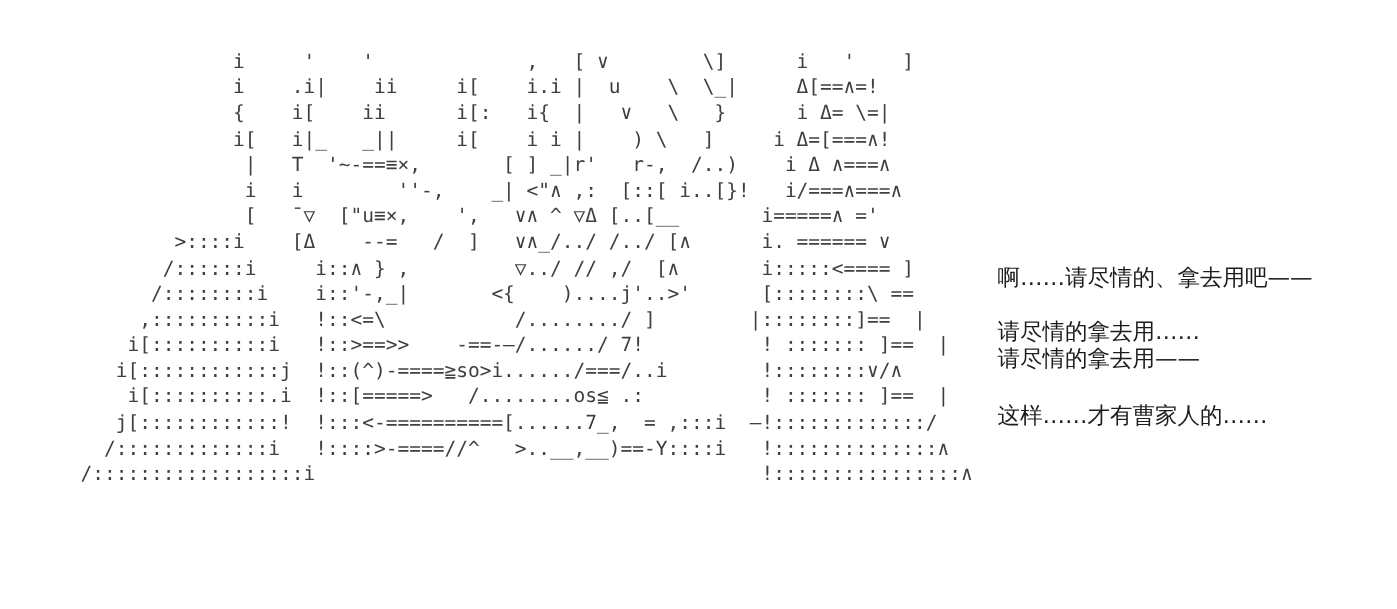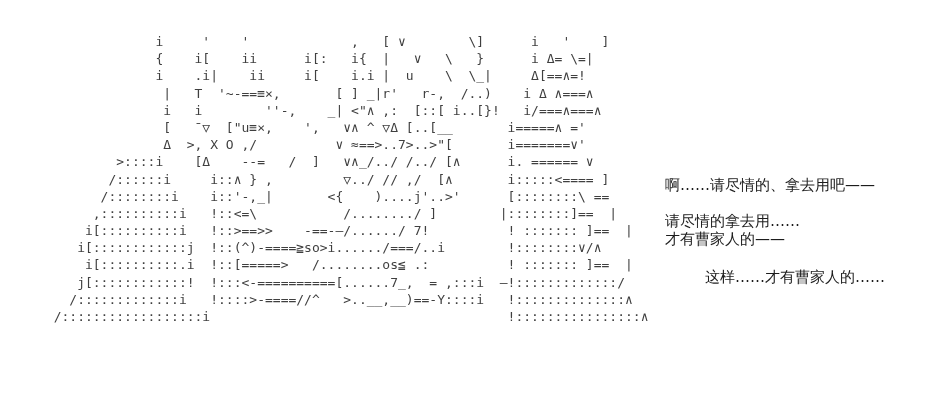--- a/index.html
+++ b/index.html
@@ -29,59 +29,59 @@
     left: 625px;
     top: 0;
     width: 300px;
     font-family: "DejaVu Sans", "Liberation Sans", sans-serif;
     font-size: 15px;
     color: #1c1c1c;
   }
   .speech-group { position: absolute; left: 0; }
   .speech-group.g1 { top: 176px; }
   .speech-group.g2 { top: 212px; }
-  .speech-group.g3 { top: 268px; margin-left: 40px; }
+  .speech-group.g3 { top: 268px; }
   .speech-line {
     white-space: pre;
     line-height: 18px;
     height: 18px;
     padding-left: 40px;
   }
 </style>
 </head>
 <body>
 
 <div class="canvas">
 
   <div class="aa">
     <div class="aa-line">               i     '    '             ,   [ ∨        \]      i   '    ]</div>
+    <div class="aa-line">               i    .i|    ii     i[    i.i |  u    \  \_|     Δ[==∧=!</div>
     <div class="aa-line">               {    i[    ii      i[:   i{  |   ∨   \   }      i Δ= \=|</div>
-    <div class="aa-line">               i    .i|    ii     i[    i.i |  u    \  \_|     Δ[==∧=!</div>
+    <div class="aa-line">               i[   i|_   _||     i[    i i |    ) \   ]     i Δ=[===∧!</div>
     <div class="aa-line">                |   T  '~-==≡×,       [ ] _|r'   r-,  /..)    i Δ ∧===∧</div>
     <div class="aa-line">                i   i        ''-,    _| &lt;"∧ ,:  [::[ i..[}!   i/===∧===∧</div>
     <div class="aa-line">                [   ¯▽  ["u≡×,    ',   ∨∧ ^ ▽Δ [..[__       i=====∧ ='</div>
-    <div class="aa-line">                Δ  &gt;, X O ,/          ∨ ≈==&gt;..7&gt;..&gt;"[       i=======∨'</div>
     <div class="aa-line">          &gt;::::i    [Δ    --=   /  ]   ∨∧_/../ /../ [∧      i. ====== ∨</div>
     <div class="aa-line">         /::::::i     i::∧ } ,         ▽../ // ,/  [∧       i:::::&lt;==== ]</div>
     <div class="aa-line">        /::::::::i    i::'-,_|       &lt;{    )....j'..&gt;'      [::::::::\ ==</div>
     <div class="aa-line">       ,::::::::::i   !::&lt;=\           /......../ ]        |::::::::]==  |</div>
     <div class="aa-line">      i[::::::::::i   !::&gt;==&gt;&gt;    -==-—/....../ 7!          ! ::::::: ]==  |</div>
     <div class="aa-line">     i[::::::::::::j  !::(^)-====≧so&gt;i....../===/..i        !::::::::∨/∧</div>
     <div class="aa-line">      i[::::::::::.i  !::[=====&gt;   /........os≦ .:          ! ::::::: ]==  |</div>
     <div class="aa-line">     j[::::::::::::!  !:::&lt;-==========[......7_,  = ,:::i  —!:::::::::::::/</div>
     <div class="aa-line">    /:::::::::::::i   !::::&gt;-====//^   &gt;..__,__)==-Y::::i   !::::::::::::::∧</div>
     <div class="aa-line">  /::::::::::::::::::i                                      !::::::::::::::::∧</div>
   </div>
 
   <div class="dialogue">
     <div class="speech-group g1">
       <div class="speech-line">啊……请尽情的、拿去用吧——</div>
     </div>
     <div class="speech-group g2">
       <div class="speech-line">请尽情的拿去用……</div>
-      <div class="speech-line">才有曹家人的——</div>
+      <div class="speech-line">请尽情的拿去用——</div>
     </div>
     <div class="speech-group g3">
       <div class="speech-line">这样……才有曹家人的……</div>
     </div>
   </div>
 
 </div>
 
 </body></html>

